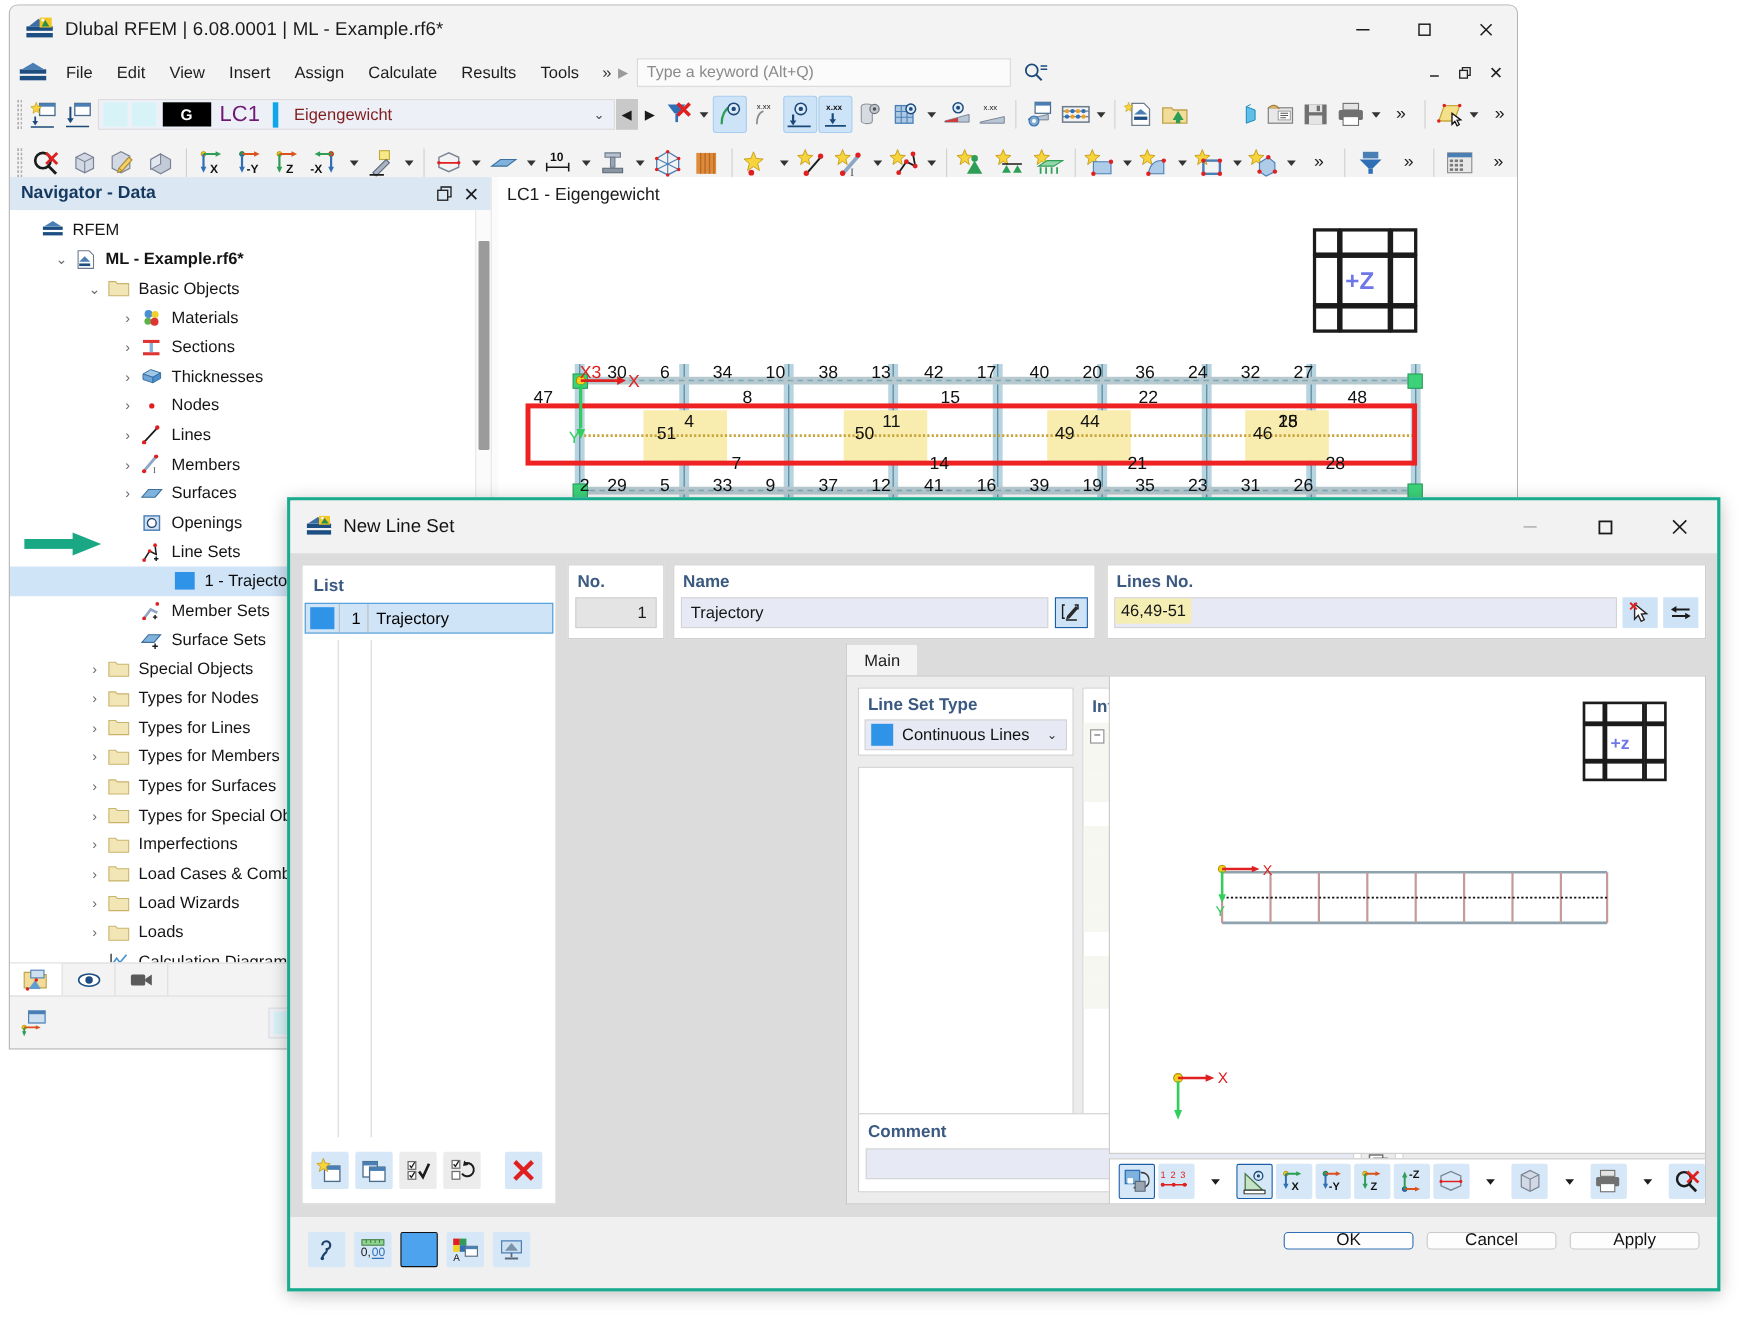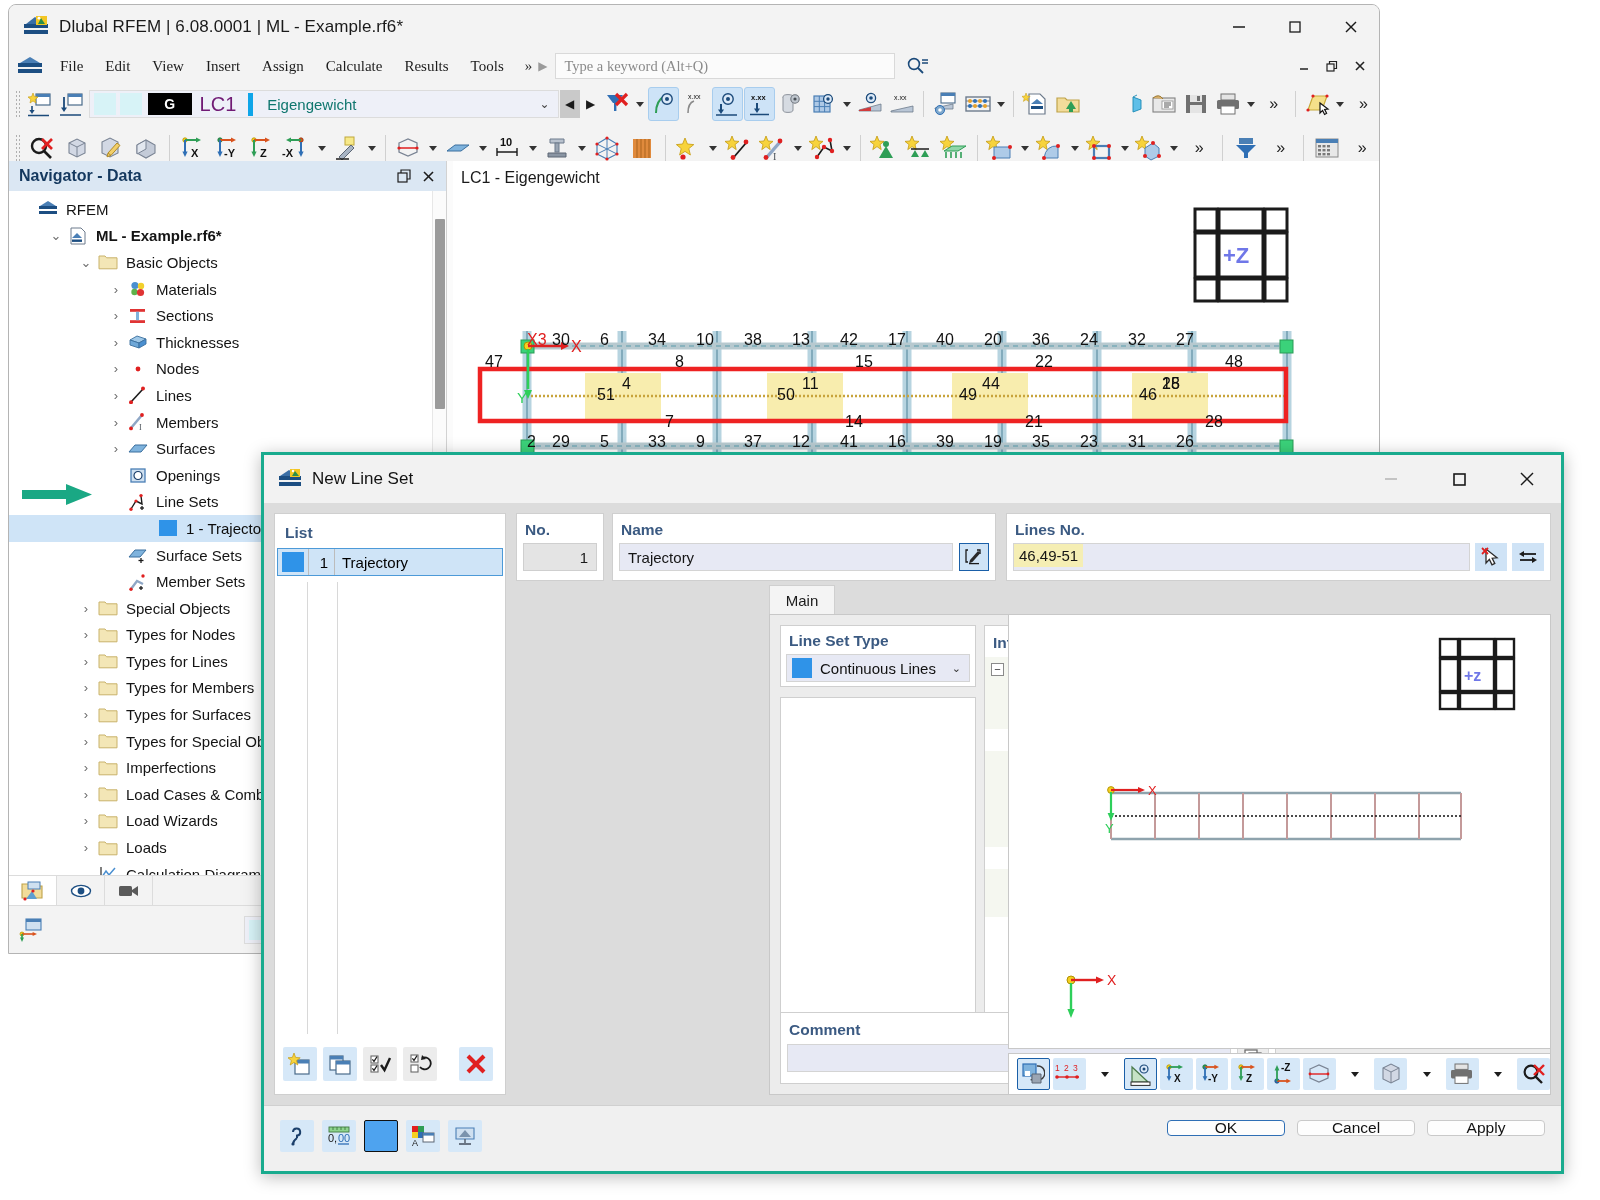--- a/index.html
+++ b/index.html
@@ -27,21 +27,21 @@
   }
   .title-icon { width: 26px; height: 24px; margin-right: 10px; flex: none; }
   .title-text { font-size: 17px; color: #1a1a1a; letter-spacing: 0.1px; }
   .win-btns { position: absolute; right: 0; top: 0; height: 44px; display: flex; }
   .win-btn { width: 56px; height: 44px; display: flex; align-items: center; justify-content: center; }
   .win-btn svg { display: block; }
 
   
   .menubar {
     height: 34px; display: flex; align-items: center; background: #f3f3f3;
-    position: relative; padding-left: 8px; font-family: Liberation Serif, serif;
+    position: relative; padding-left: 8px;
   }
   .menu-logo { width: 26px; height: 22px; margin-right: 6px; }
   .menu-item { padding: 4px 11px; font-size: 15px; color: #1c1c1c; border-radius: 3px; }
   .menu-chev { padding: 3px 6px 3px 10px; color: #333; font-size: 15px; }
   .menu-play { color:#9a9a9a; font-size: 12px; padding-right:8px;}
   .search-box {
     width: 340px; height: 26px; background: #fbfbfb; border: 1px solid #d9d9d9;
     display: flex; align-items: center; padding-left: 8px; color: #8a8a8a; font-size: 14.5px;
   }
   .search-icon-btn { margin-left: 10px; }
@@ -61,21 +61,21 @@
   .tbi.on { background: #cde3f7; border: 1px solid #a8cdee; }
   .tbi-sm { width: 14px; height: 30px; display:flex; align-items:center; justify-content:center; }
   .caret { width:0;height:0;border-left:4px solid transparent;border-right:4px solid transparent;border-top:5px solid #333; }
   .lc-combo {
     display:flex; align-items:center; height:28px; background:#eef0f8; border:1px solid #dcdcdc;
     min-width: 470px; padding-left:2px;
   }
   .lc-sw { width:22px;height:22px;background:#d7f3f7;margin:0 2px; }
   .lc-g { width:44px;height:22px;background:#000;color:#fff;display:flex;align-items:center;justify-content:center;font-size:14px;font-weight:bold;margin:0 4px;}
   .lc-id { font-size:20px;color:#701a75; padding: 0 12px 0 4px;border-right:5px solid #0ea5e9;}
-  .lc-name { font-size:15px;color:#0f766e; padding-left:14px; flex:1;}
+  .lc-name { font-size:15px;color:#7f1d1d; padding-left:14px; flex:1;}
   .lc-chev { color:#444; font-size:12px; padding-right:8px;}
   .nav-arrow { width:22px;height:28px;display:flex;align-items:center;justify-content:center;font-size:12px;color:#1b1b1b;}
   .nav-arrow.dim { background:#c9c9c9; }
 
   
   .workspace { position:absolute; left:0; top:156px; right:0; bottom:0; background:#fff; display:flex;}
   
   .navigator { width: 438px; background:#fff; border-right:1px solid #d2d2d2; position:relative; }
   .nav-header { height:30px; background:#dbe7f3; display:flex; align-items:center; padding:0 6px 0 10px;}
   .nav-title { font-weight:bold; font-size:16px; color:#14385e; flex:1;}
@@ -949,39 +949,39 @@
               <span class="exp"></span>
               <span class="ico">
                 <div style="width:18px;height:16px;background:#2f93e8;"></div>
               </span>
               <span class="lbl">1 - Trajectory</span>
             </div>
             <div class="tnode" style="padding-left: 96px;">
               <span class="exp"></span>
               <span class="ico">
                 <svg width="20" height="18" viewBox="0 0 20 18">
-                  <polygon points="1,11 7,4 18,4 12,11" fill="#7fb3dd" stroke="#3a6f9e" stroke-width="1"></polygon>
-                  <line x1="13" y1="12" x2="13" y2="17" stroke="#1b1b1b" stroke-width="1.3"></line>
-                  <line x1="10.5" y1="14.5" x2="15.5" y2="14.5" stroke="#1b1b1b" stroke-width="1.3"></line>
-                </svg>
-              </span>
-              <span class="lbl">Surface Sets</span>
-            </div>
-            <div class="tnode" style="padding-left: 96px;">
-              <span class="exp"></span>
-              <span class="ico">
-                <svg width="20" height="18" viewBox="0 0 20 18">
                   <polyline points="3,16 9,8 15,11" fill="none" stroke="#8fa7c6" stroke-width="2.4"></polyline>
                   <circle cx="15" cy="3" r="1.7" fill="#e02020"></circle>
                   <circle cx="3" cy="16.2" r="1.7" fill="#e02020"></circle>
                   <line x1="13" y1="13" x2="13" y2="17" stroke="#1b1b1b" stroke-width="1.3"></line>
                   <line x1="11" y1="15" x2="15" y2="15" stroke="#1b1b1b" stroke-width="1.3"></line>
                 </svg>
               </span>
               <span class="lbl">Member Sets</span>
+            </div>
+            <div class="tnode" style="padding-left: 96px;">
+              <span class="exp"></span>
+              <span class="ico">
+                <svg width="20" height="18" viewBox="0 0 20 18">
+                  <polygon points="1,11 7,4 18,4 12,11" fill="#7fb3dd" stroke="#3a6f9e" stroke-width="1"></polygon>
+                  <line x1="13" y1="12" x2="13" y2="17" stroke="#1b1b1b" stroke-width="1.3"></line>
+                  <line x1="10.5" y1="14.5" x2="15.5" y2="14.5" stroke="#1b1b1b" stroke-width="1.3"></line>
+                </svg>
+              </span>
+              <span class="lbl">Surface Sets</span>
             </div>
             <div class="tnode" style="padding-left: 66px;">
               <span class="exp">›</span>
               <span class="ico">
                 <svg width="20" height="18" viewBox="0 0 20 18">
                   <path d="M1 3 h6 l1.6 1.8 h10.4 v11 h-18 z" fill="#f3e6b6" stroke="#c9b26a" stroke-width="1"></path>
                 </svg>
               </span>
               <span class="lbl">Special Objects</span>
             </div>

